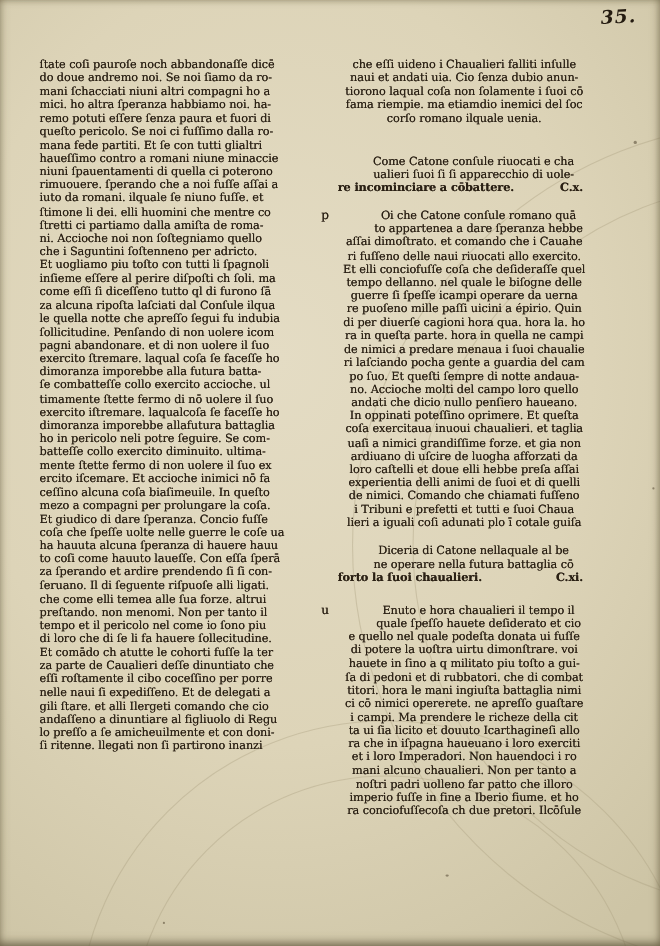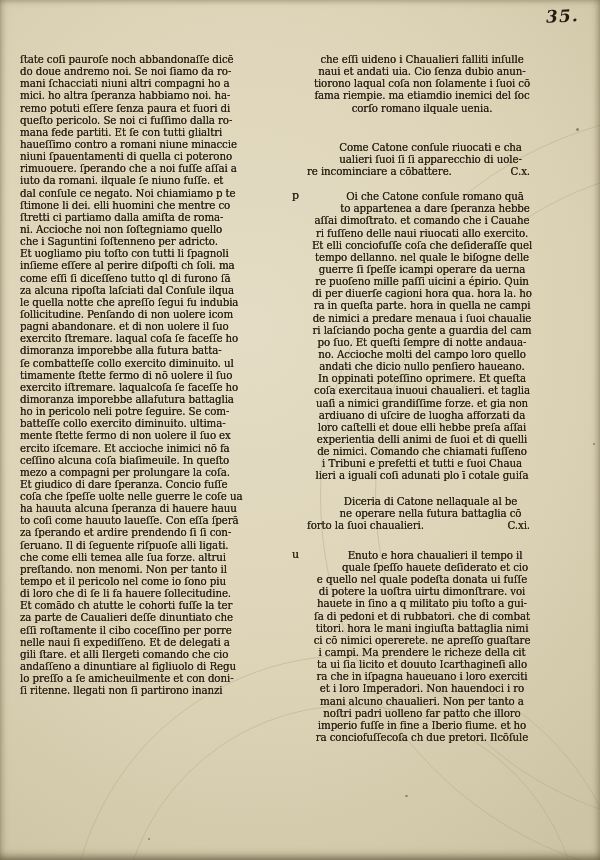--- a/index.html
+++ b/index.html
@@ -31,38 +31,38 @@
   }
   .speck{position:absolute;background:#5d523c;border-radius:50%;opacity:.6;z-index:2;}
 
   .folio{
     position:absolute;top:6px;right:21px;z-index:5;
     font-size:17px;font-style:italic;font-weight:bold;
     color:#241b10;transform:rotate(-3deg);letter-spacing:1px;
   }
 
   .col{position:absolute;top:53px;z-index:4;color:var(--ink);}
-  .col-left{left:20px;width:258px;}
+  .col-left{left:36px;width:258px;}
   .col-right{left:290px;width:264px;text-align:center;}
 
   .line{
     white-space:nowrap;
     font-size:10.3px;line-height:12.15px;height:12.15px;
     letter-spacing:-0.12px;
     text-shadow:0 0 .45px rgba(42,32,20,.85);
   }
   .para{position:relative;}
   .para .indented{padding-left:26px;}
   .guide{
     position:absolute;left:2px;top:0;
     font-size:11px;line-height:12px;color:var(--ink);
     text-shadow:0 0 .45px rgba(42,32,20,.85);
   }
   .heading{padding-left:17px;}
-  .heading .line.hl-last{display:flex;padding-right:0;}
+  .heading .line.hl-last{display:flex;padding-right:0;font-weight:bold;}
   .chap{margin-left:auto;padding-right:24px;}
   .sp-lg{margin-top:27px;}
   .sp-md{margin-top:18px;}
   .sp-sm{margin-top:13px;}
 </style>
 </head>
 <body>
 
 <div class="ring" style="left:320px;top:110px;width:770px;height:770px;"></div>
 <div class="ring" style="left:375px;top:165px;width:660px;height:660px;"></div>
@@ -81,35 +81,34 @@
     <div class="line">do doue andremo noi. Se noi ſiamo da ro-</div>
     <div class="line">mani ſchacciati niuni altri compagni ho a</div>
     <div class="line">mici. ho altra ſperanza habbiamo noi. ha-</div>
     <div class="line">remo potuti eſſere ſenza paura et fuori di</div>
     <div class="line">queſto pericolo. Se noi ci fuſſimo dalla ro-</div>
     <div class="line">mana fede partiti. Et ſe con tutti glialtri</div>
     <div class="line">haueſſimo contro a romani niune minaccie</div>
     <div class="line">niuni ſpauentamenti di quella ci poterono</div>
     <div class="line">rimuouere. ſperando che a noi fuſſe aſſai a</div>
     <div class="line">iuto da romani. ilquale ſe niuno fuſſe. et</div>
-    <div class="line">dal conſule ce negato. Noi chiamiamo p te</div>
     <div class="line">ſtimone li dei. elli huomini che mentre co</div>
     <div class="line">ſtretti ci partiamo dalla amiſta de roma-</div>
     <div class="line">ni. Accioche noi non ſoſtegniamo quello</div>
     <div class="line">che i Saguntini ſoſtenneno per adricto.</div>
     <div class="line">Et uogliamo piu toſto con tutti li ſpagnoli</div>
     <div class="line">inſieme eſſere al perire diſpoſti ch ſoli. ma</div>
     <div class="line">come eſſi ſi diceſſeno tutto ql di furono ſā</div>
     <div class="line">za alcuna ripoſta laſciati dal Conſule ilqua</div>
     <div class="line">le quella notte che apreſſo ſegui fu indubia</div>
     <div class="line">ſollicitudine. Penſando di non uolere icom</div>
     <div class="line">pagni abandonare. et di non uolere il ſuo</div>
     <div class="line">exercito ſtremare. laqual coſa ſe faceſſe ho</div>
     <div class="line">dimoranza imporebbe alla futura batta-</div>
-    <div class="line">ſe combatteſſe collo exercito diminuito. ul</div>
+    <div class="line">ſe combatteſſe collo exercito accioche. ul</div>
     <div class="line">timamente ſtette fermo di nō uolere il ſuo</div>
     <div class="line">exercito iſtremare. laqualcoſa ſe faceſſe ho</div>
     <div class="line">dimoranza imporebbe allafutura battaglia</div>
     <div class="line">ho in pericolo neli potre ſeguire. Se com-</div>
     <div class="line">batteſſe collo exercito diminuito. ultima-</div>
     <div class="line">mente ſtette fermo di non uolere il ſuo ex</div>
     <div class="line">ercito iſcemare. Et accioche inimici nō fa</div>
     <div class="line">ceſſino alcuna coſa biaſimeuile. In queſto</div>
     <div class="line">mezo a compagni per prolungare la coſa.</div>
     <div class="line">Et giudico di dare ſperanza. Concio fuſſe</div>

